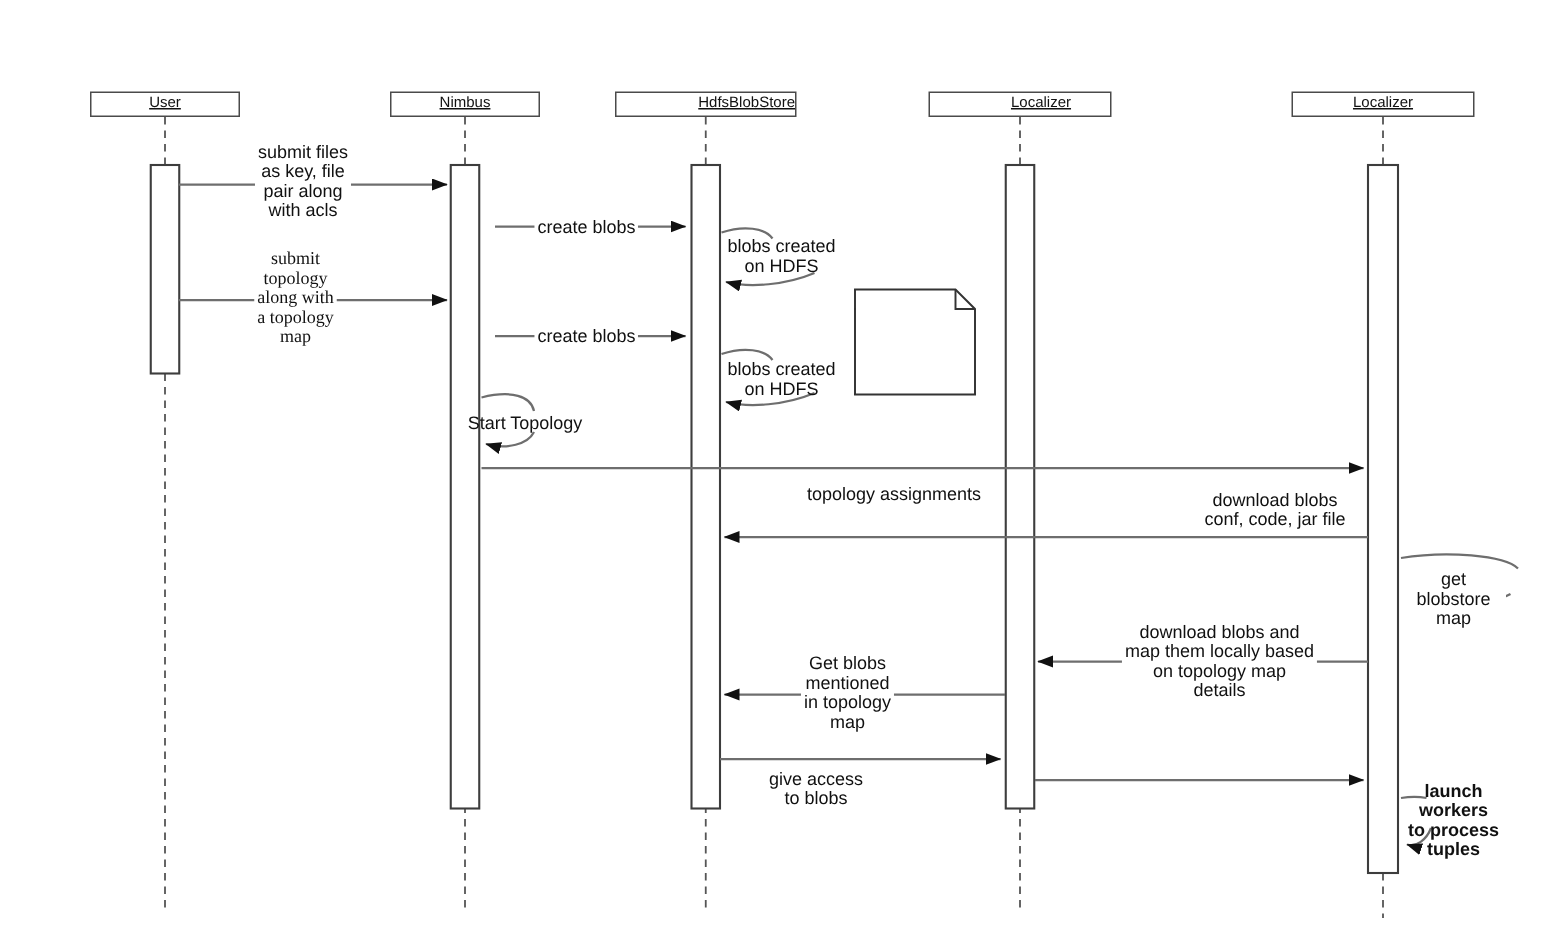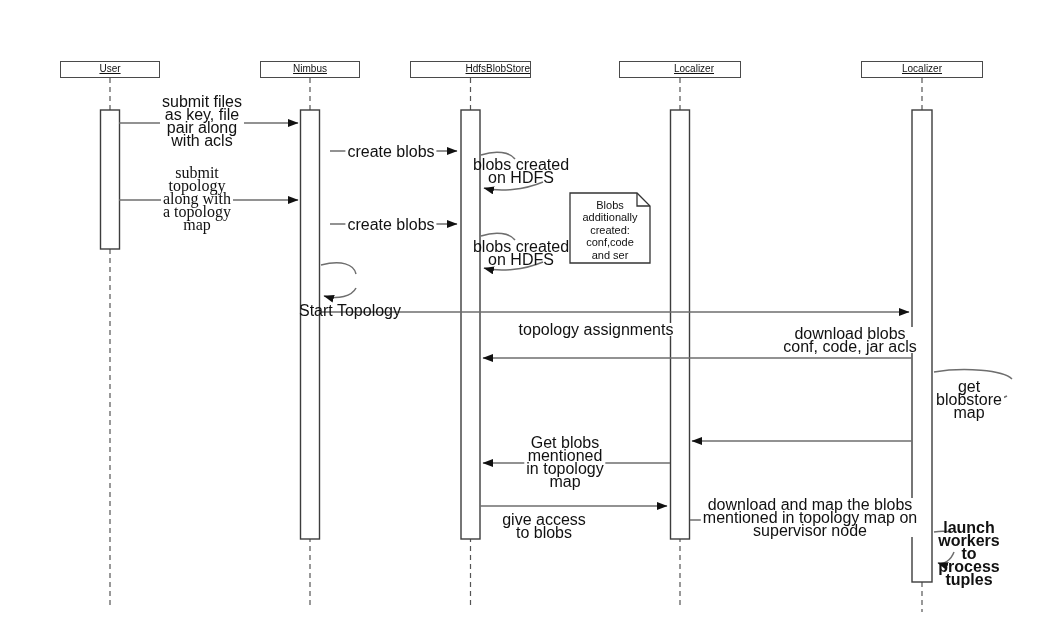--- a/index.html
+++ b/index.html
@@ -9,21 +9,21 @@
   }
   .stage svg{position:absolute;left:0;top:0;}
   .actor{
     position:absolute;top:61px;height:17px;box-sizing:border-box;
     border:1.5px solid #4a4a4a;background:#ffffff;
     font-size:10px;line-height:13px;text-align:center;
     text-decoration:underline;z-index:3;color:#111;
   }
   .msg{
     position:absolute;transform:translateX(-50%);
-    font-size:16px;line-height:13px;text-align:center;
+    font-size:12px;line-height:13px;text-align:center;
     white-space:pre-line;background:#ffffff;padding:0 2px;z-index:2;color:#111;
   }
   .msg.noBg{background:transparent;}
   .noteText{
     position:absolute;transform:translateX(-50%);
     font-size:11px;line-height:12.4px;text-align:center;
     white-space:pre-line;z-index:2;color:#111;background:transparent;
   }
 </style>
 </head>
@@ -97,37 +97,33 @@
   <div class="msg noBg" style="left:521px;top:158px;">blobs created
 on HDFS</div>
   <div class="msg" style="left:197px;top:166px;font-family:Liberation Serif, serif;">submit
 topology
 along with
 a topology
 map</div>
   <div class="msg" style="left:391px;top:218px;">create blobs</div>
   <div class="msg noBg" style="left:521px;top:240px;">blobs created
 on HDFS</div>
-  <div class="msg noBg" style="left:350px;top:276px;margin-top:28px;">Start Topology</div>
+  <div class="msg noBg" style="left:350px;top:276px;">Start Topology</div>
   <div class="msg" style="left:596px;top:323px;">topology assignments</div>
   <div class="msg" style="left:850px;top:327px;">download blobs
-conf, code, jar acls</div>
+conf, code, jar file</div>
   <div class="msg" style="left:969px;top:380px;">get blobstore map</div>
+  <div class="msg" style="left:813px;top:415px;">download blobs and
+map them locally based
+on topology map
+details</div>
   <div class="msg" style="left:565px;top:436px;">Get blobs
 mentioned
 in topology
 map</div>
   <div class="msg" style="left:544px;top:513px;text-align:center;">give access
 to blobs</div>
-  <div class="msg" style="left:810px;top:498px;">download and map the blobs
-mentioned in topology map on
-supervisor node</div>
   <div class="msg noBg" style="left:969px;top:521px;font-weight:bold;">launch
 workers
 to process
 tuples</div>
 
-  <div class="noteText" style="left:610px;top:199px;width:78px;">Blobs
-additionally
-created:
-conf,code
-and ser</div>
 </div>
 
 </body></html>

